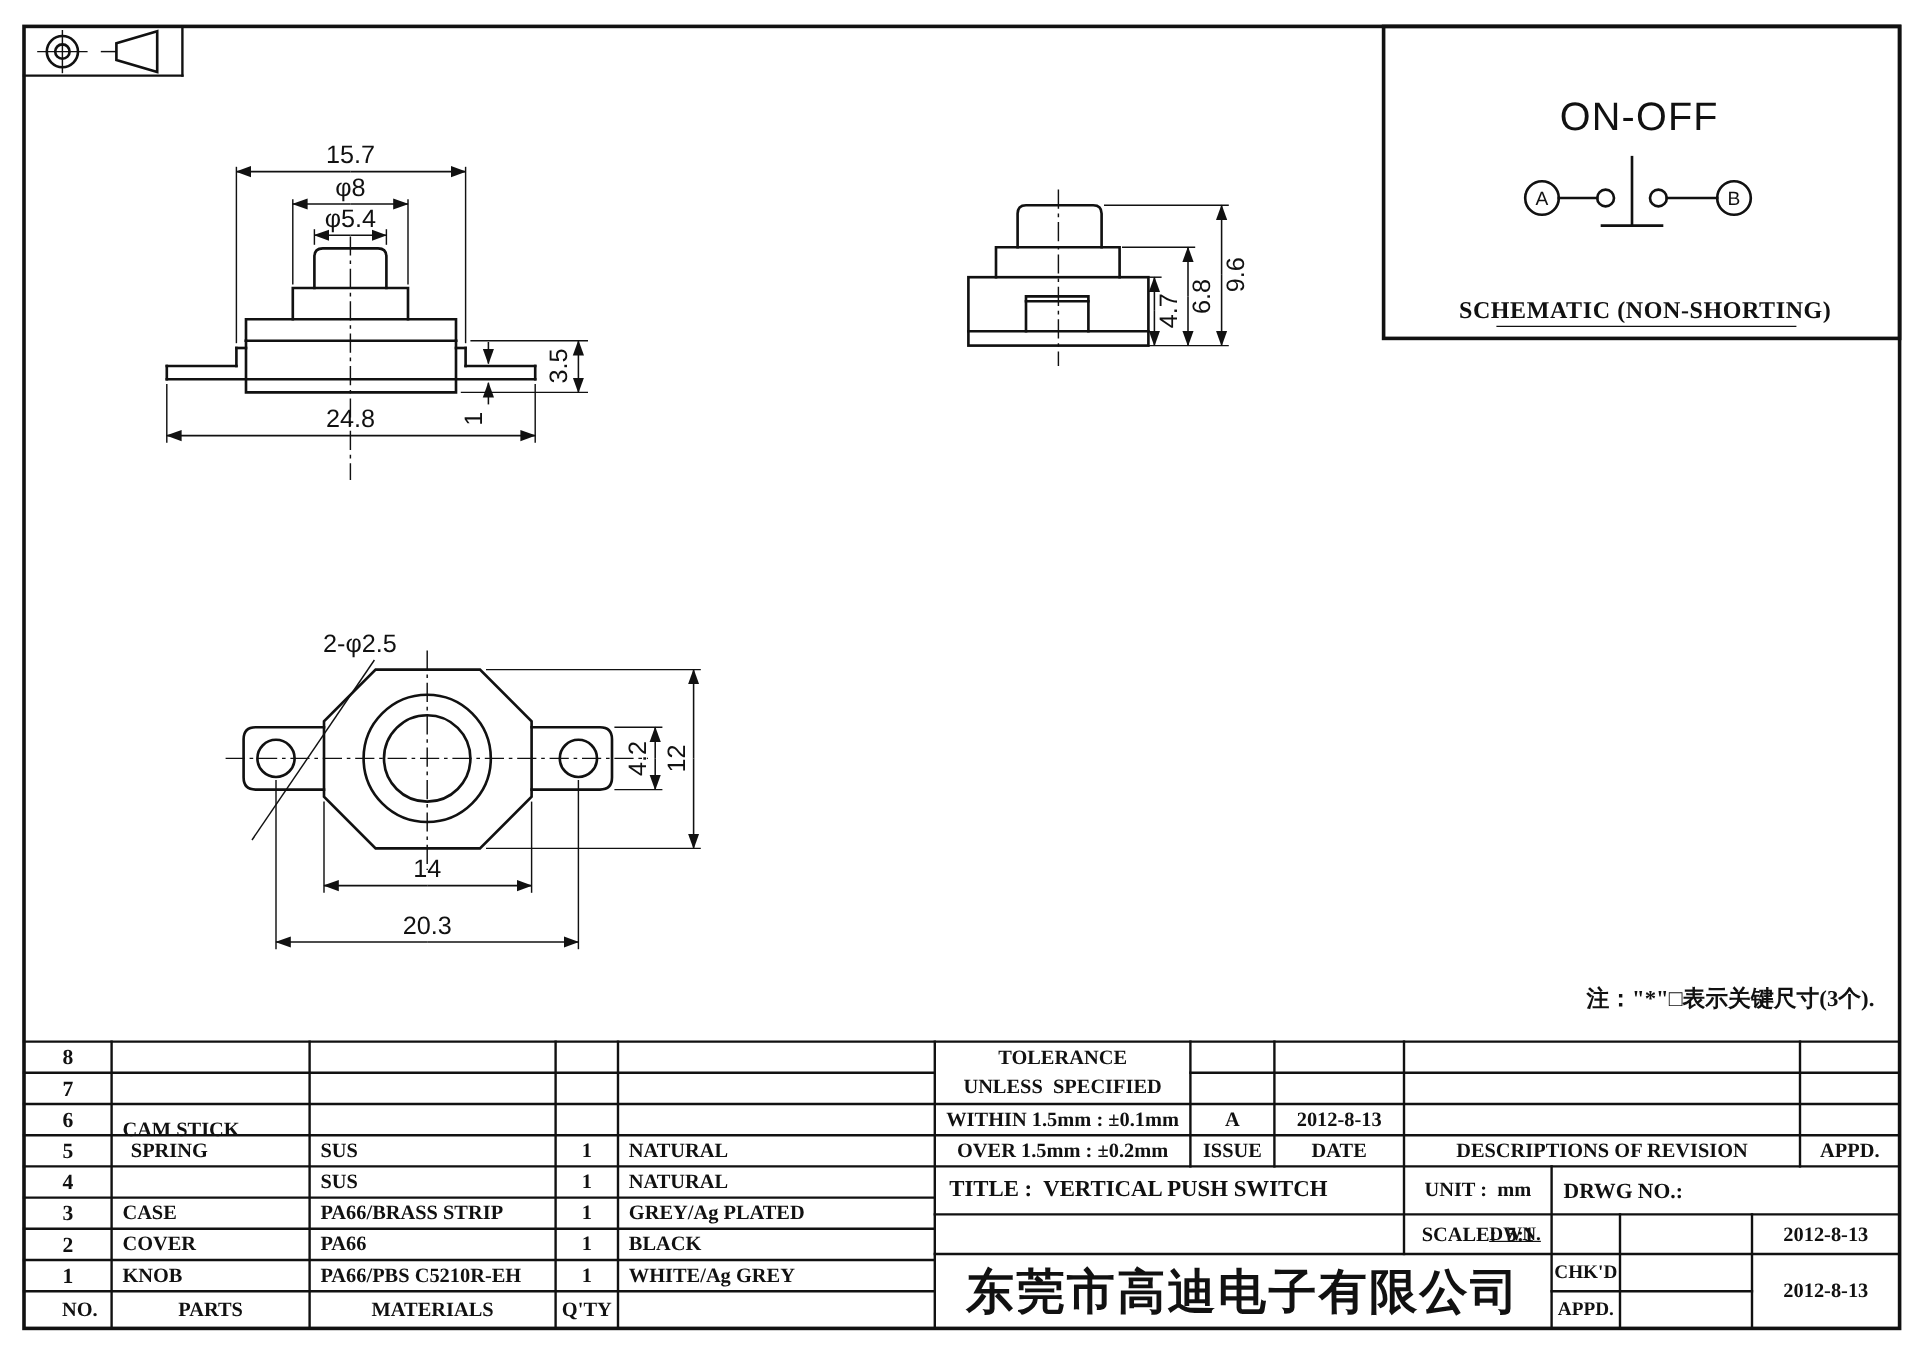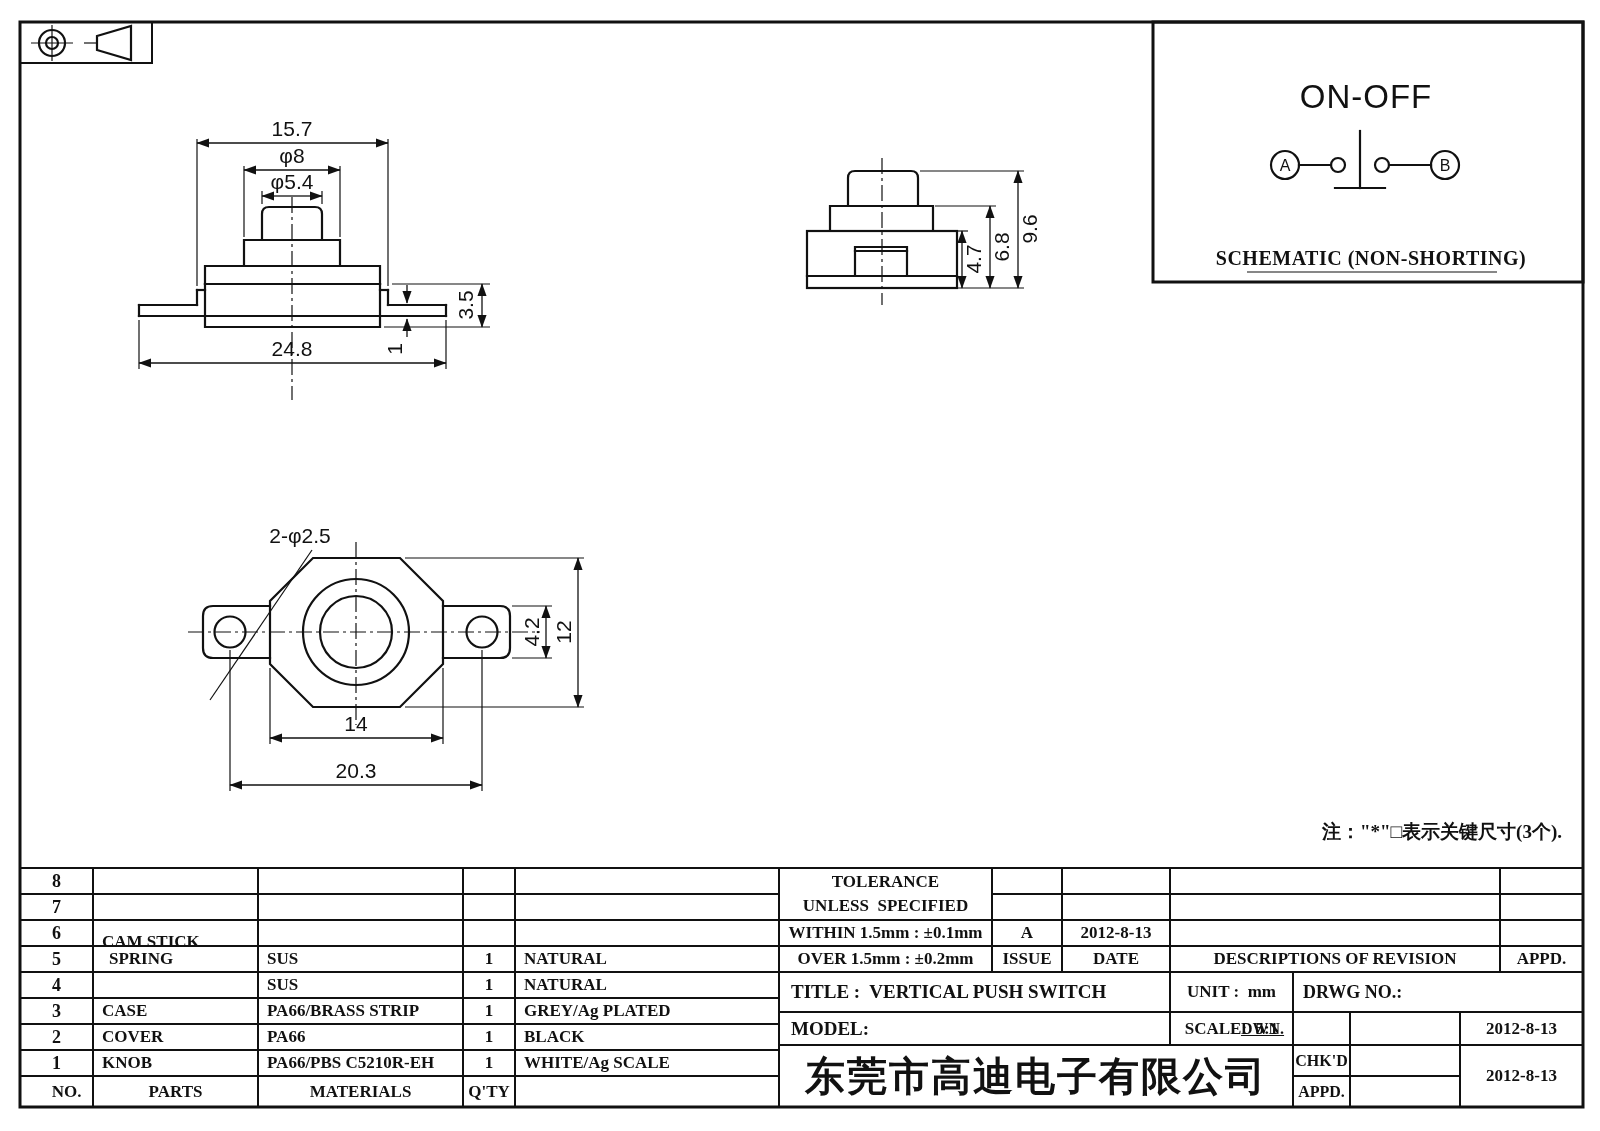--- a/index.html
+++ b/index.html
@@ -254,21 +254,21 @@
 <div class="cell cc fs18" style="left:20px;top:1024px;width:73px;height:26px;">2</div>
 <div class="cell cl8" style="left:93px;top:1024px;width:165px;height:26px;">COVER</div>
 <div class="cell cl8" style="left:258px;top:1024px;width:205px;height:26px;">PA66</div>
 <div class="cell cc" style="left:463px;top:1024px;width:52px;height:26px;">1</div>
 <div class="cell cl8" style="left:515px;top:1024px;width:264px;height:26px;">BLACK</div>
 
 <div class="cell cc fs18" style="left:20px;top:1050px;width:73px;height:26px;">1</div>
 <div class="cell cl8" style="left:93px;top:1050px;width:165px;height:26px;">KNOB</div>
 <div class="cell cl8" style="left:258px;top:1050px;width:205px;height:26px;">PA66/PBS C5210R-EH</div>
 <div class="cell cc" style="left:463px;top:1050px;width:52px;height:26px;">1</div>
-<div class="cell cl8" style="left:515px;top:1050px;width:264px;height:26px;">WHITE/Ag SCALE</div>
+<div class="cell cl8" style="left:515px;top:1050px;width:264px;height:26px;">WHITE/Ag GREY</div>
 
 <div class="cell cc" style="left:20px;top:1076px;width:73px;height:31px;margin-left:10px;">NO.</div>
 <div class="cell cc" style="left:93px;top:1076px;width:165px;height:31px;">PARTS</div>
 <div class="cell cc" style="left:258px;top:1076px;width:205px;height:31px;">MATERIALS</div>
 <div class="cell cc" style="left:463px;top:1076px;width:52px;height:31px;border-radius:15px;">Q'TY</div>
 
 <div class="cell tol" style="left:779px;top:868px;width:213px;height:52px;">
   <div>TOLERANCE</div>
   <div>UNLESS  SPECIFIED</div>
 </div>
@@ -278,21 +278,20 @@
 <div class="cell cc" style="left:992px;top:920px;width:70px;height:26px;">A</div>
 <div class="cell cc" style="left:992px;top:946px;width:70px;height:26px;">ISSUE</div>
 <div class="cell cc" style="left:1062px;top:920px;width:108px;height:26px;">2012-8-13</div>
 <div class="cell cc" style="left:1062px;top:946px;width:108px;height:26px;">DATE</div>
 <div class="cell cc" style="left:1170px;top:946px;width:330px;height:26px;">DESCRIPTIONS OF REVISION</div>
 <div class="cell cc" style="left:1500px;top:946px;width:83px;height:26px;">APPD.</div>
 
 <div class="cell fs19" style="left:779px;top:972px;width:391px;height:40px;padding-left:12px;">TITLE :  VERTICAL PUSH SWITCH</div>
 <div class="cell cc" style="left:1170px;top:972px;width:123px;height:40px;">UNIT :  mm</div>
 <div class="cell fs18" style="left:1293px;top:972px;width:290px;height:40px;padding-left:10px;">DRWG NO.:</div>
-<div class="cell fs19" style="left:779px;top:1012px;width:391px;height:33px;padding-left:12px;">MODEL:</div>
 <div class="cell cc" style="left:1170px;top:1012px;width:123px;height:33px;">SCALE:  5:1</div>
 <div class="cell cc fs16" style="left:1243px;top:1012px;width:39px;height:33px;text-decoration:underline;">DWN.</div>
 <div class="cell cc" style="left:1460px;top:1012px;width:123px;height:33px;">2012-8-13</div>
 <div class="cell company" style="left:779px;top:1045px;width:514px;height:62px;">东莞市高迪电子有限公司</div>
 <div class="cell cc fs16" style="left:1293px;top:1045px;width:57px;height:31px;">CHK'D</div>
 <div class="cell cc fs16" style="left:1293px;top:1076px;width:57px;height:31px;">APPD.</div>
 <div class="cell cc" style="left:1460px;top:1045px;width:123px;height:62px;">2012-8-13</div>
 
 </div>
 

